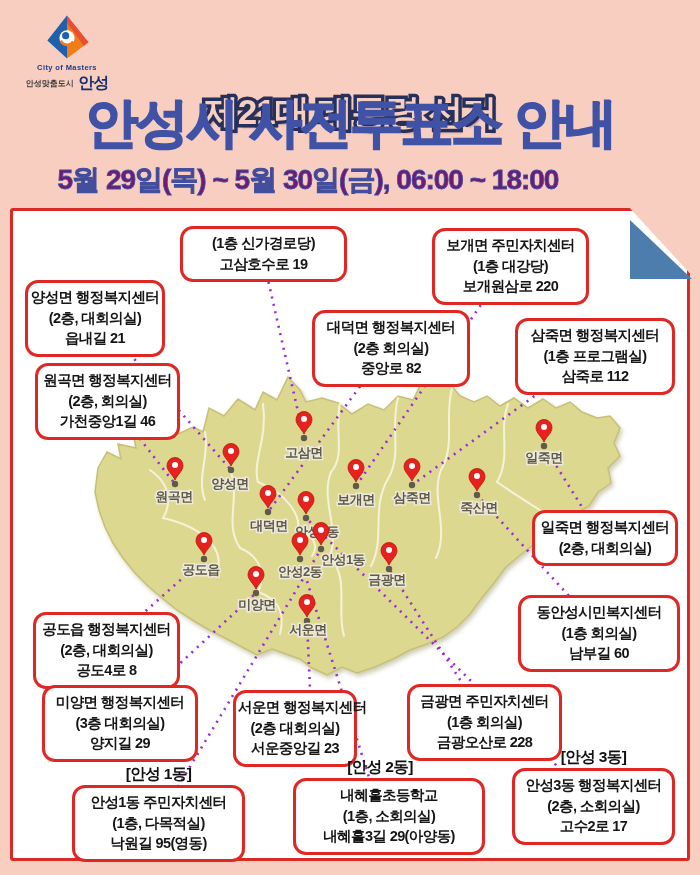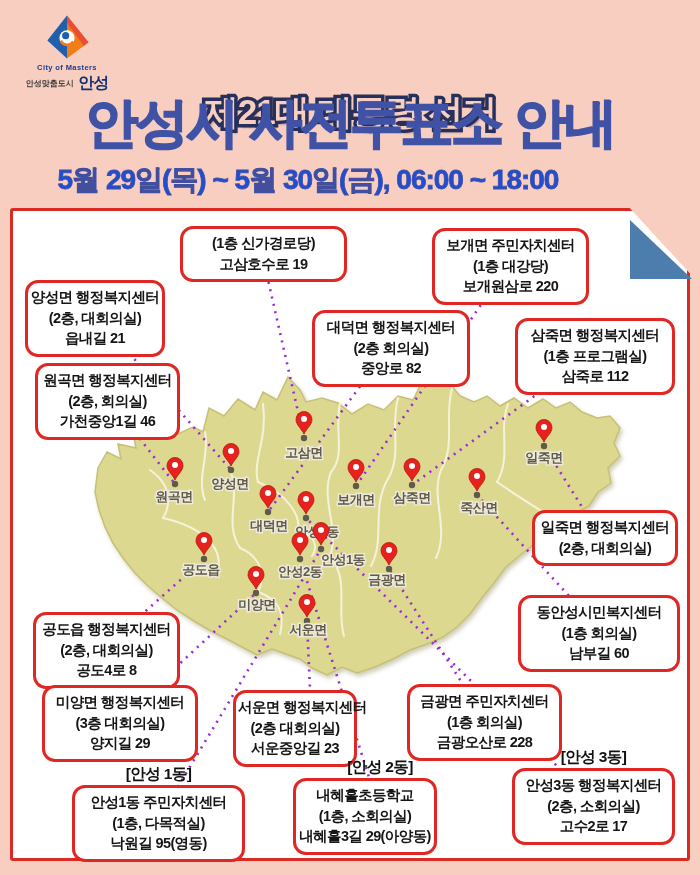--- a/index.html
+++ b/index.html
@@ -27,21 +27,21 @@
   }
   .election .front{color:#f8cec0;}
 
   .main-title{
     position:absolute; left:0; top:88px; width:700px; margin:0; text-align:center;
     font-size:53px; font-weight:800; color:#4052a5; letter-spacing:-2.5px;
     -webkit-text-stroke:1.8px #4052a5; white-space:nowrap;
   }
   .schedule{
     position:absolute; left:0; top:161px; width:616px; text-align:center;
-    font-size:28px; font-weight:800; color:#1d4ed8; letter-spacing:-1px;
+    font-size:28px; font-weight:800; color:#701a75; letter-spacing:-1px;
     -webkit-text-stroke:.8px #414f9e; white-space:nowrap;
   }
 
   
   .panel{
     position:absolute; left:10px; top:208px; width:680px; height:653px;
     background:#ffffff; border:3px solid #da2a24; border-radius:3px; box-sizing:border-box;
   }
   #map-svg{position:absolute; left:0; top:0; width:700px; height:875px; pointer-events:none;}
 
@@ -299,21 +299,21 @@
         <div>(1층 회의실)</div>
         <div>금광오산로 228</div>
       </div>
       <div class="group-label" style="left: 72px; width: 173px; top: 764px;">[안성 1동]</div>
       <div class="station" style="left: 72px; top: 785px; width: 173px;">
         <div>안성1동 주민자치센터</div>
         <div>(1층, 다목적실)</div>
         <div>낙원길 95(영동)</div>
       </div>
       <div class="group-label" style="left: 293px; width: 174px; top: 757px;">[안성 2동]</div>
-      <div class="station" style="left: 293px; top: 778px; width: 144px;">
+      <div class="station" style="left: 293px; top: 778px; width: 192px;">
         <div>내혜홀초등학교</div>
         <div>(1층, 소회의실)</div>
         <div>내혜홀3길 29(아양동)</div>
       </div>
       <div class="group-label" style="left: 512px; width: 163px; top: 747px;">[안성 3동]</div>
       <div class="station" style="left: 512px; top: 768px; width: 163px;">
         <div>안성3동 행정복지센터</div>
         <div>(2층, 소회의실)</div>
         <div>고수2로 17</div>
       </div>

